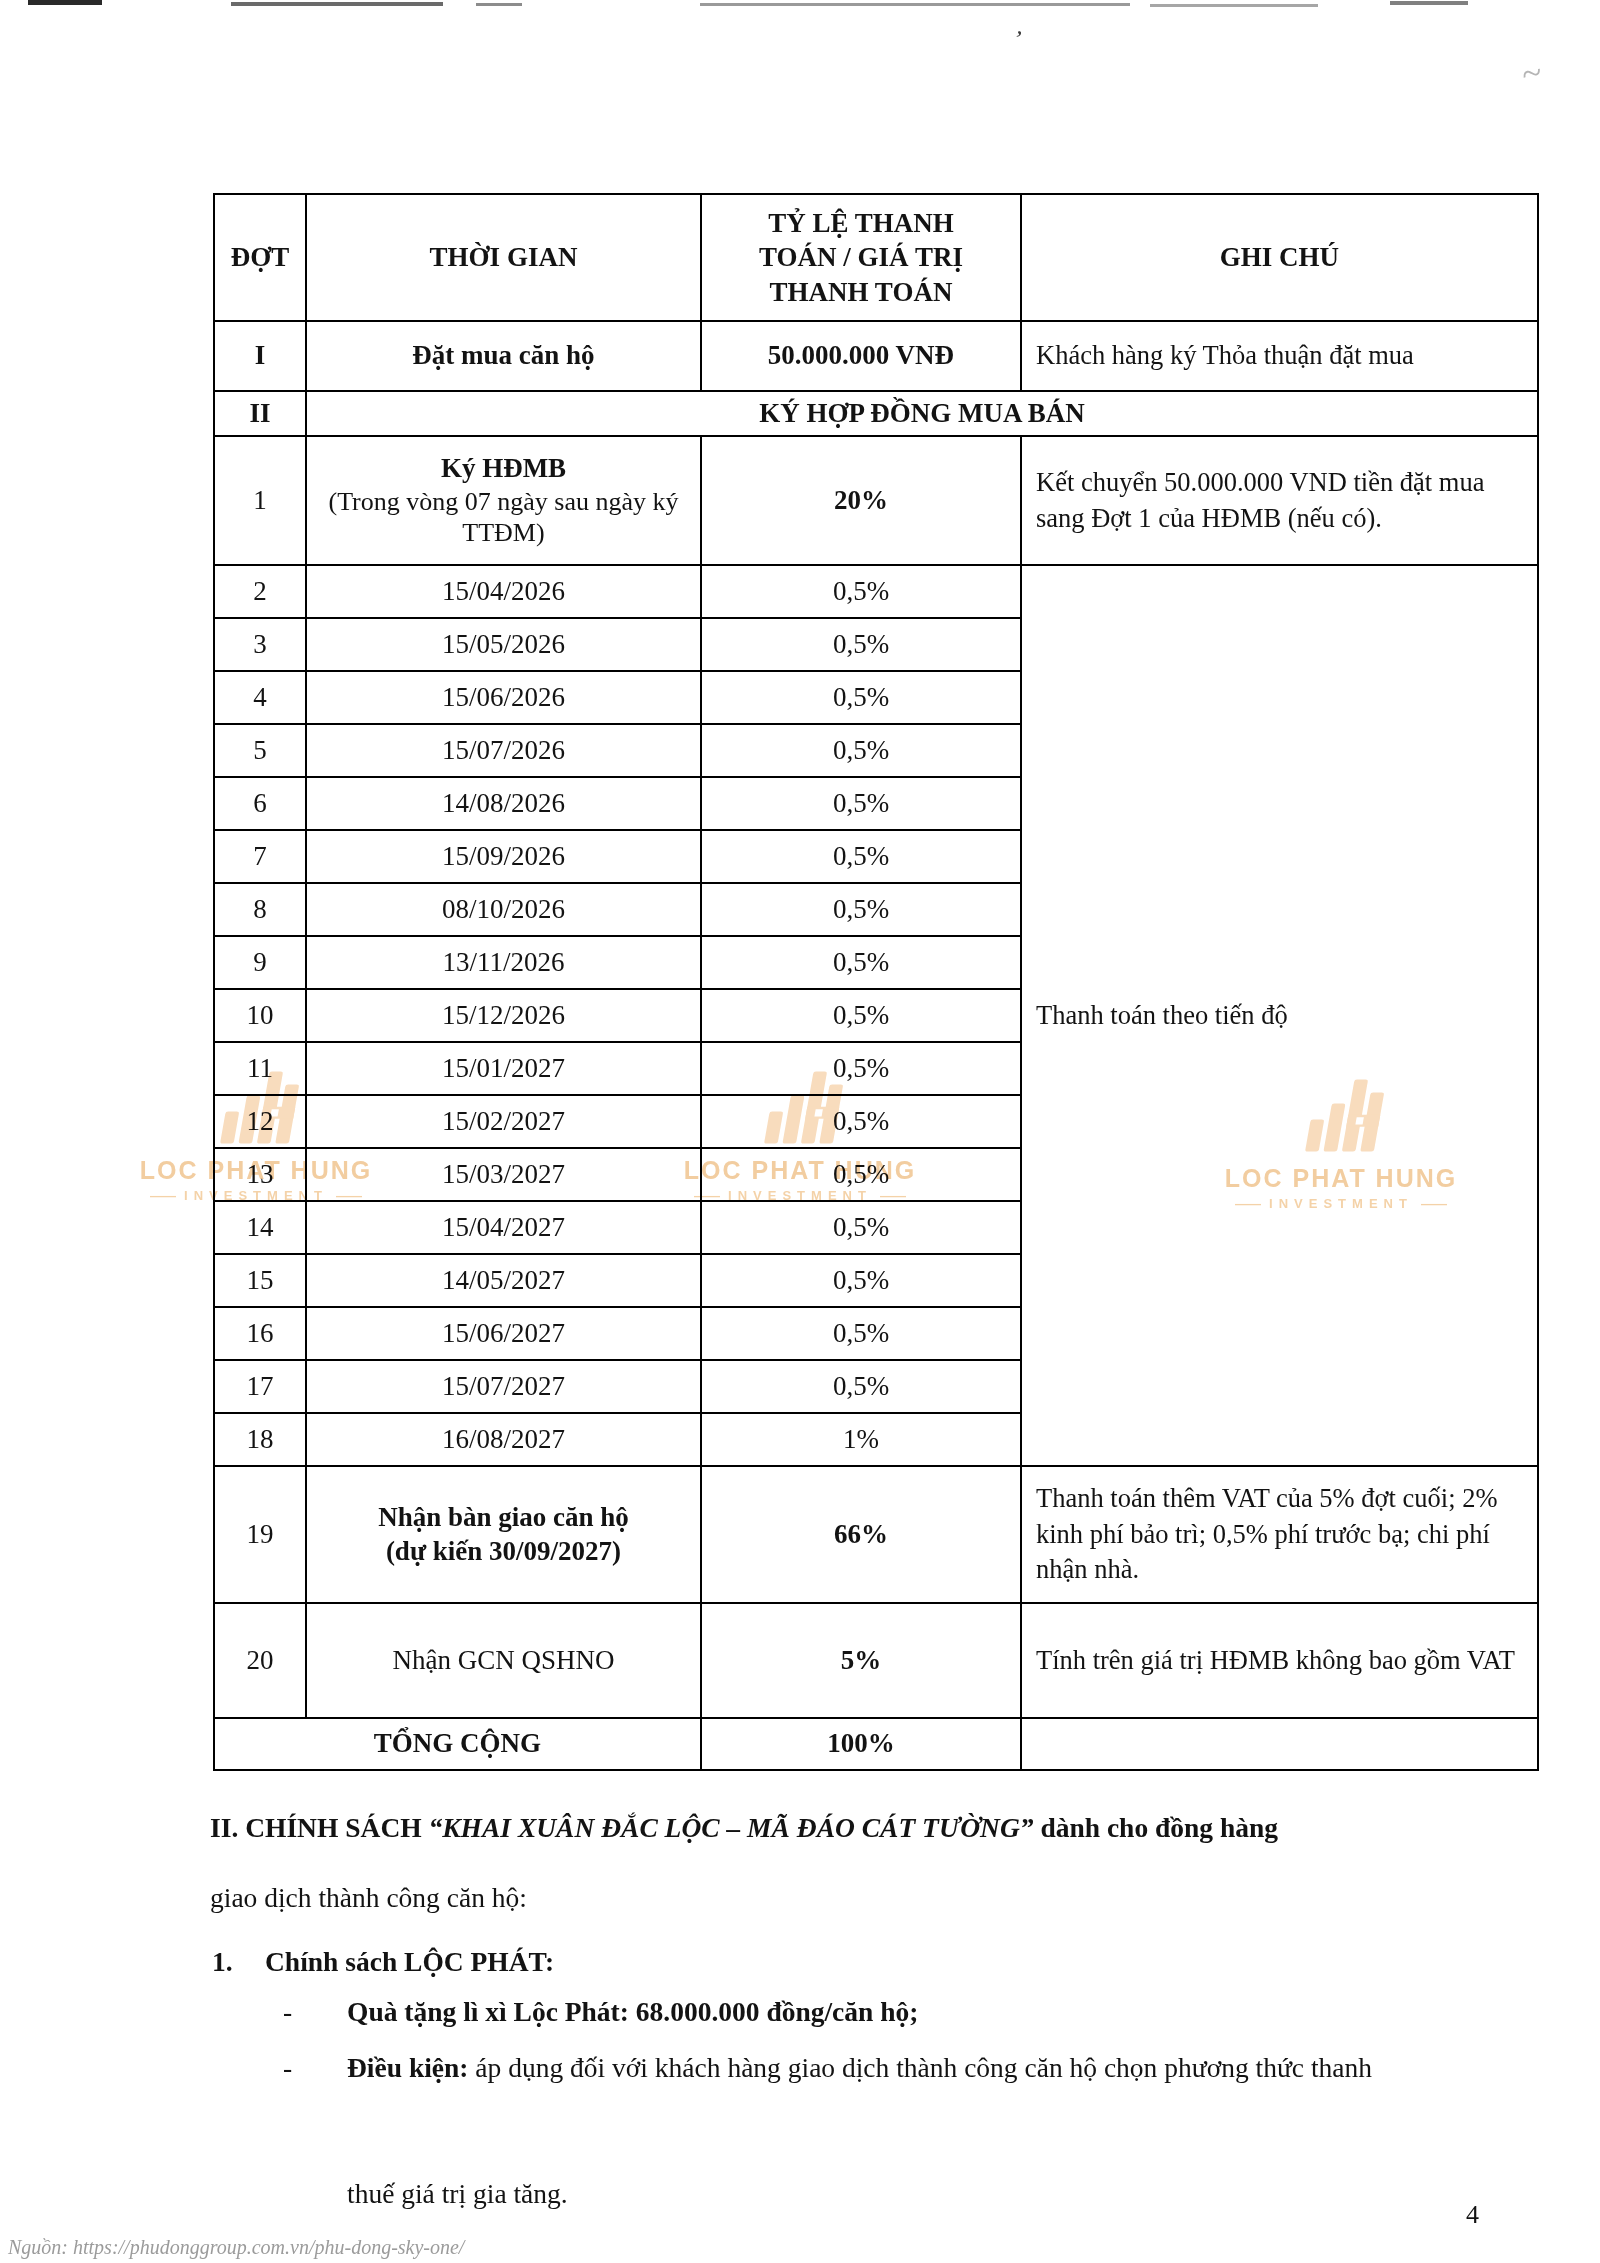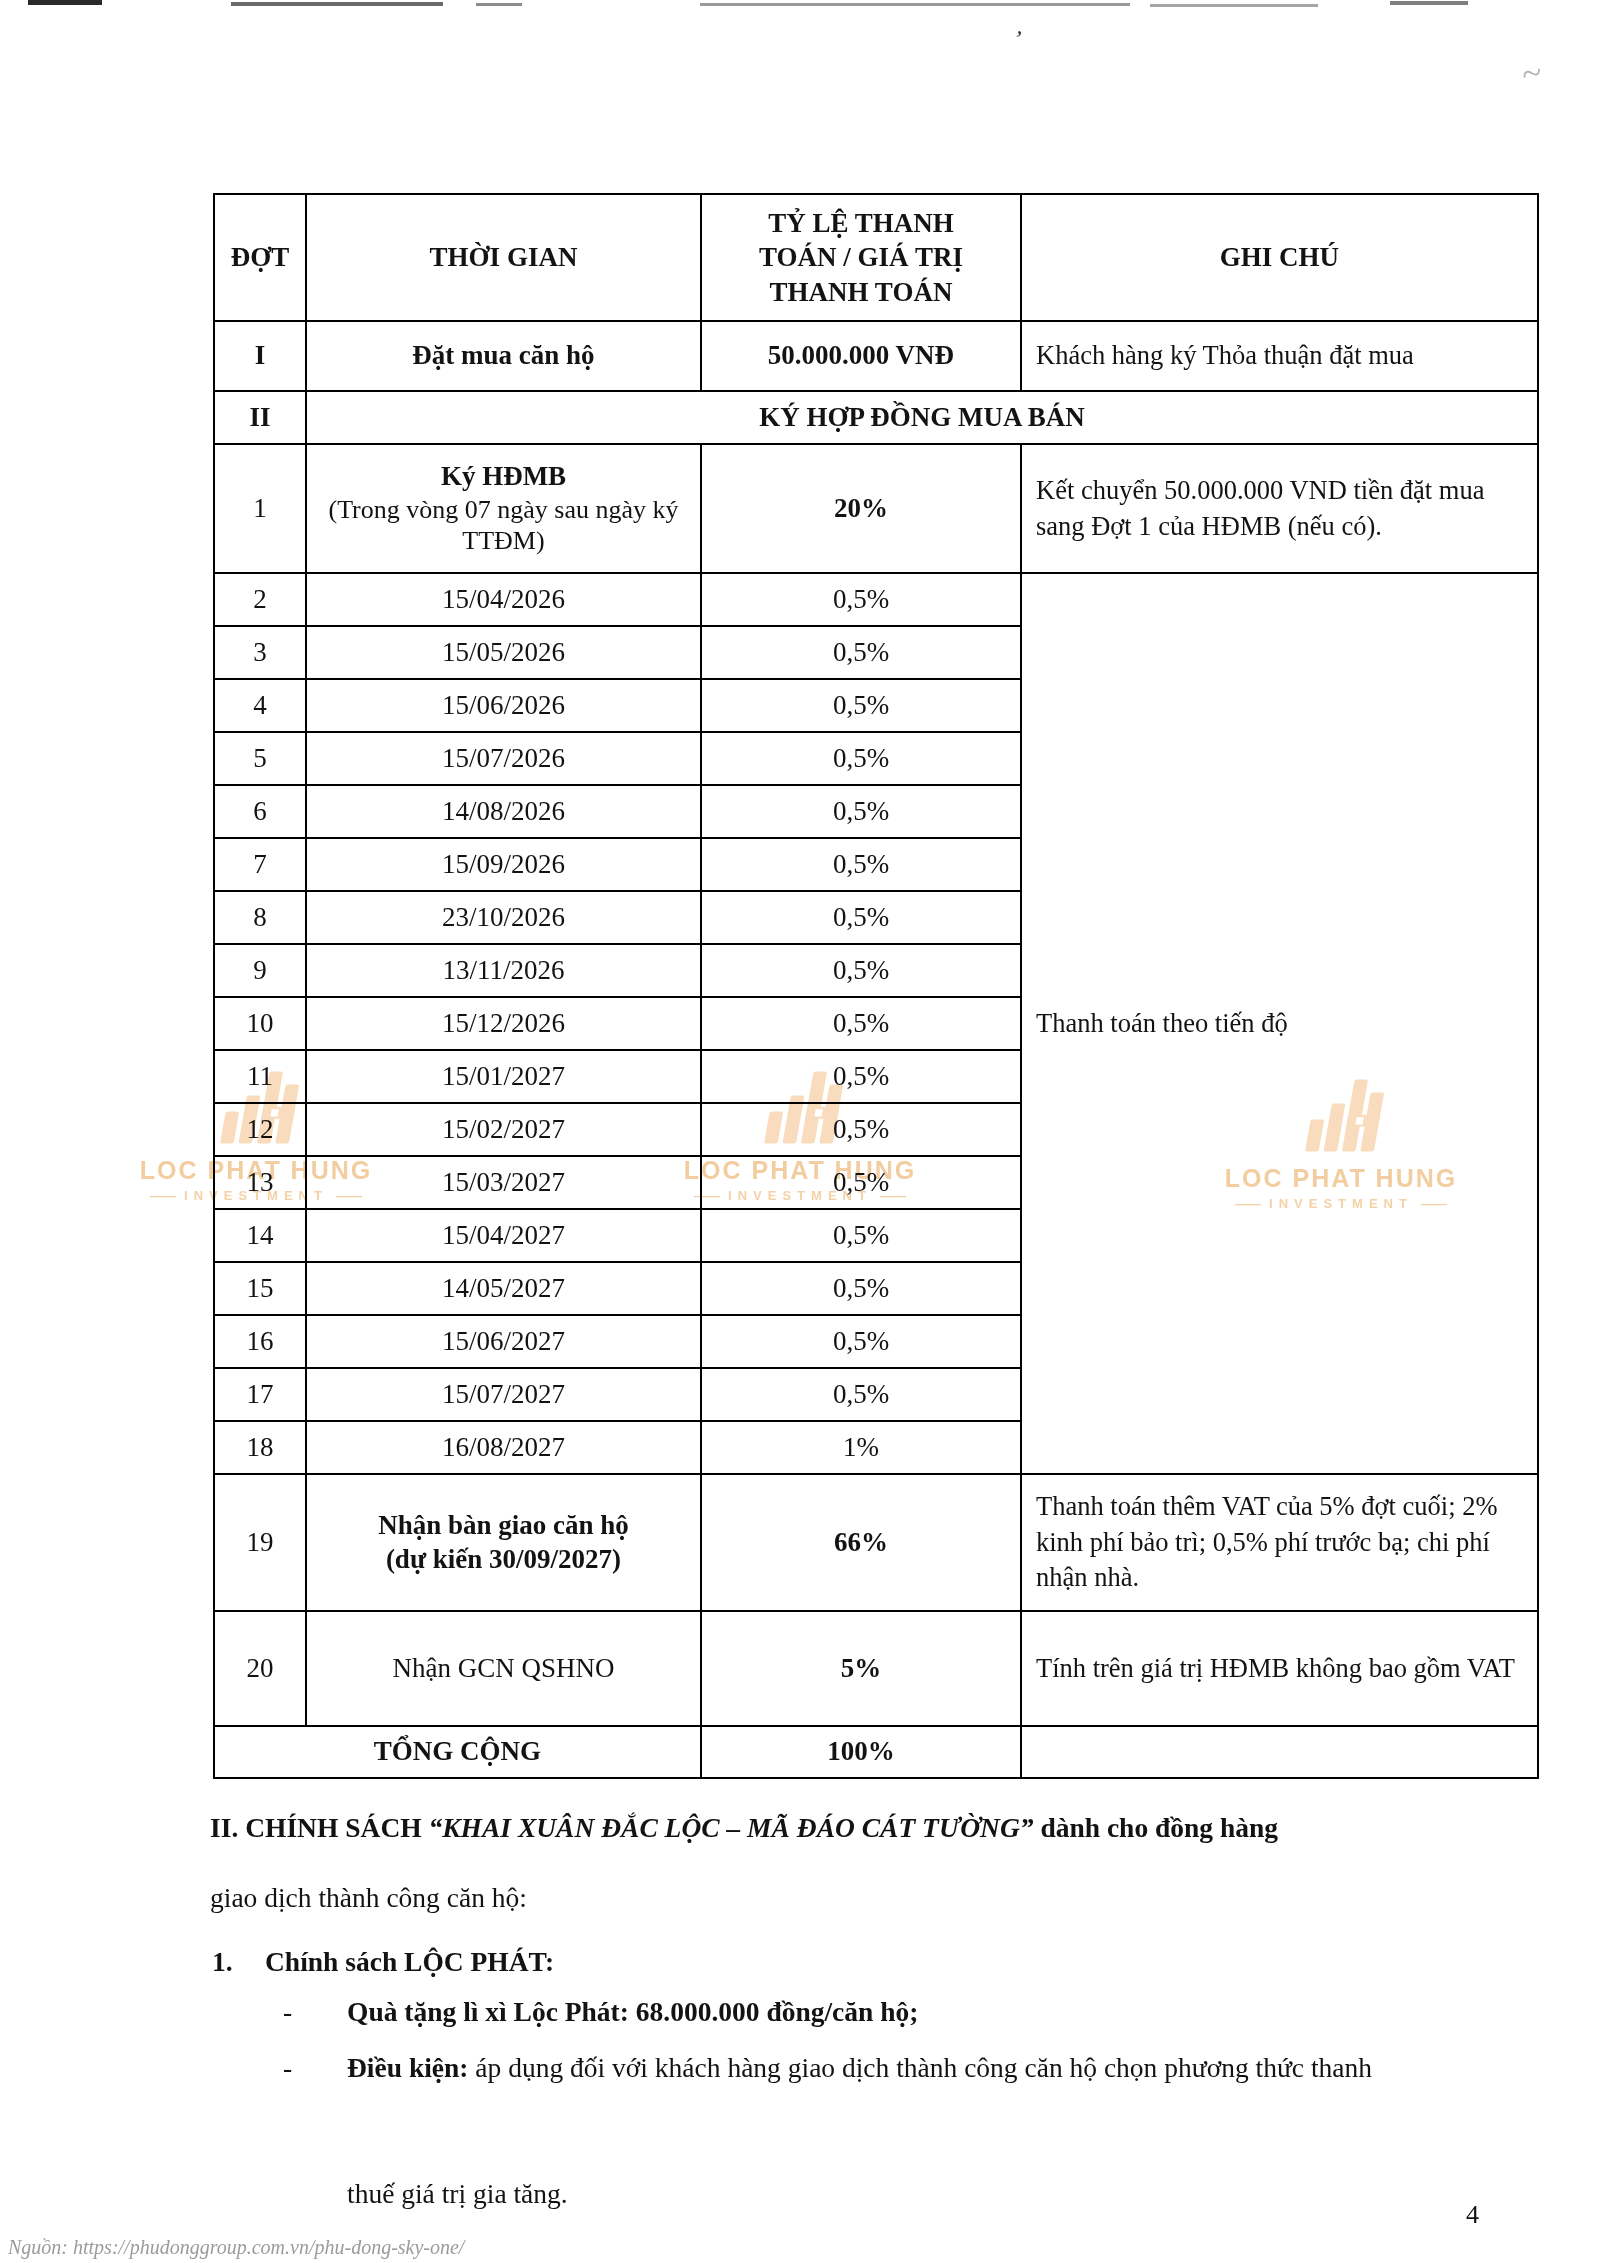--- a/index.html
+++ b/index.html
@@ -21,21 +21,21 @@
   }
   #pay-table td{
     border:2px solid #000;padding:0 4px;text-align:center;vertical-align:middle;
     overflow:hidden;
   }
   #pay-table .b{font-weight:bold;}
   #pay-table .note{text-align:left;padding:6px 16px 6px 14px;font-size:26.5px;line-height:1.35;}
   #pay-table .prelines{white-space:pre-line;margin-left:6px;}
   tr.hdr{height:127px;} tr.hdr td{font-weight:bold;line-height:1.28;}
   tr.rowI{height:70px;}
-  tr.rowII{height:53px;border-radius:7px;}
+  tr.rowII{height:45px;border-radius:7px;}
   tr.row1{height:129px;}
   tr.inst{height:53px;}
   tr.row19{height:137px;}
   tr.row20{height:115px;}
   tr.rowTotal{height:52px;}
   .subnote{font-weight:normal;font-size:26px;line-height:1.22;}
   
   .watermark{
     position:absolute;width:260px;text-align:center;mix-blend-mode:multiply;
     font-family:Liberation Sans, sans-serif;pointer-events:none;
@@ -146,21 +146,21 @@
       <td>14/08/2026</td>
       <td>0,5%</td>
     </tr>
         <tr class="inst">
       <td>7</td>
       <td>15/09/2026</td>
       <td>0,5%</td>
     </tr>
         <tr class="inst">
       <td>8</td>
-      <td>23/10/2026</td>
+      <td>08/10/2026</td>
       <td>0,5%</td>
     </tr>
         <tr class="inst">
       <td>9</td>
       <td>13/11/2026</td>
       <td>0,5%</td>
     </tr>
         <tr class="inst">
       <td>10</td>
       <td>15/12/2026</td>

